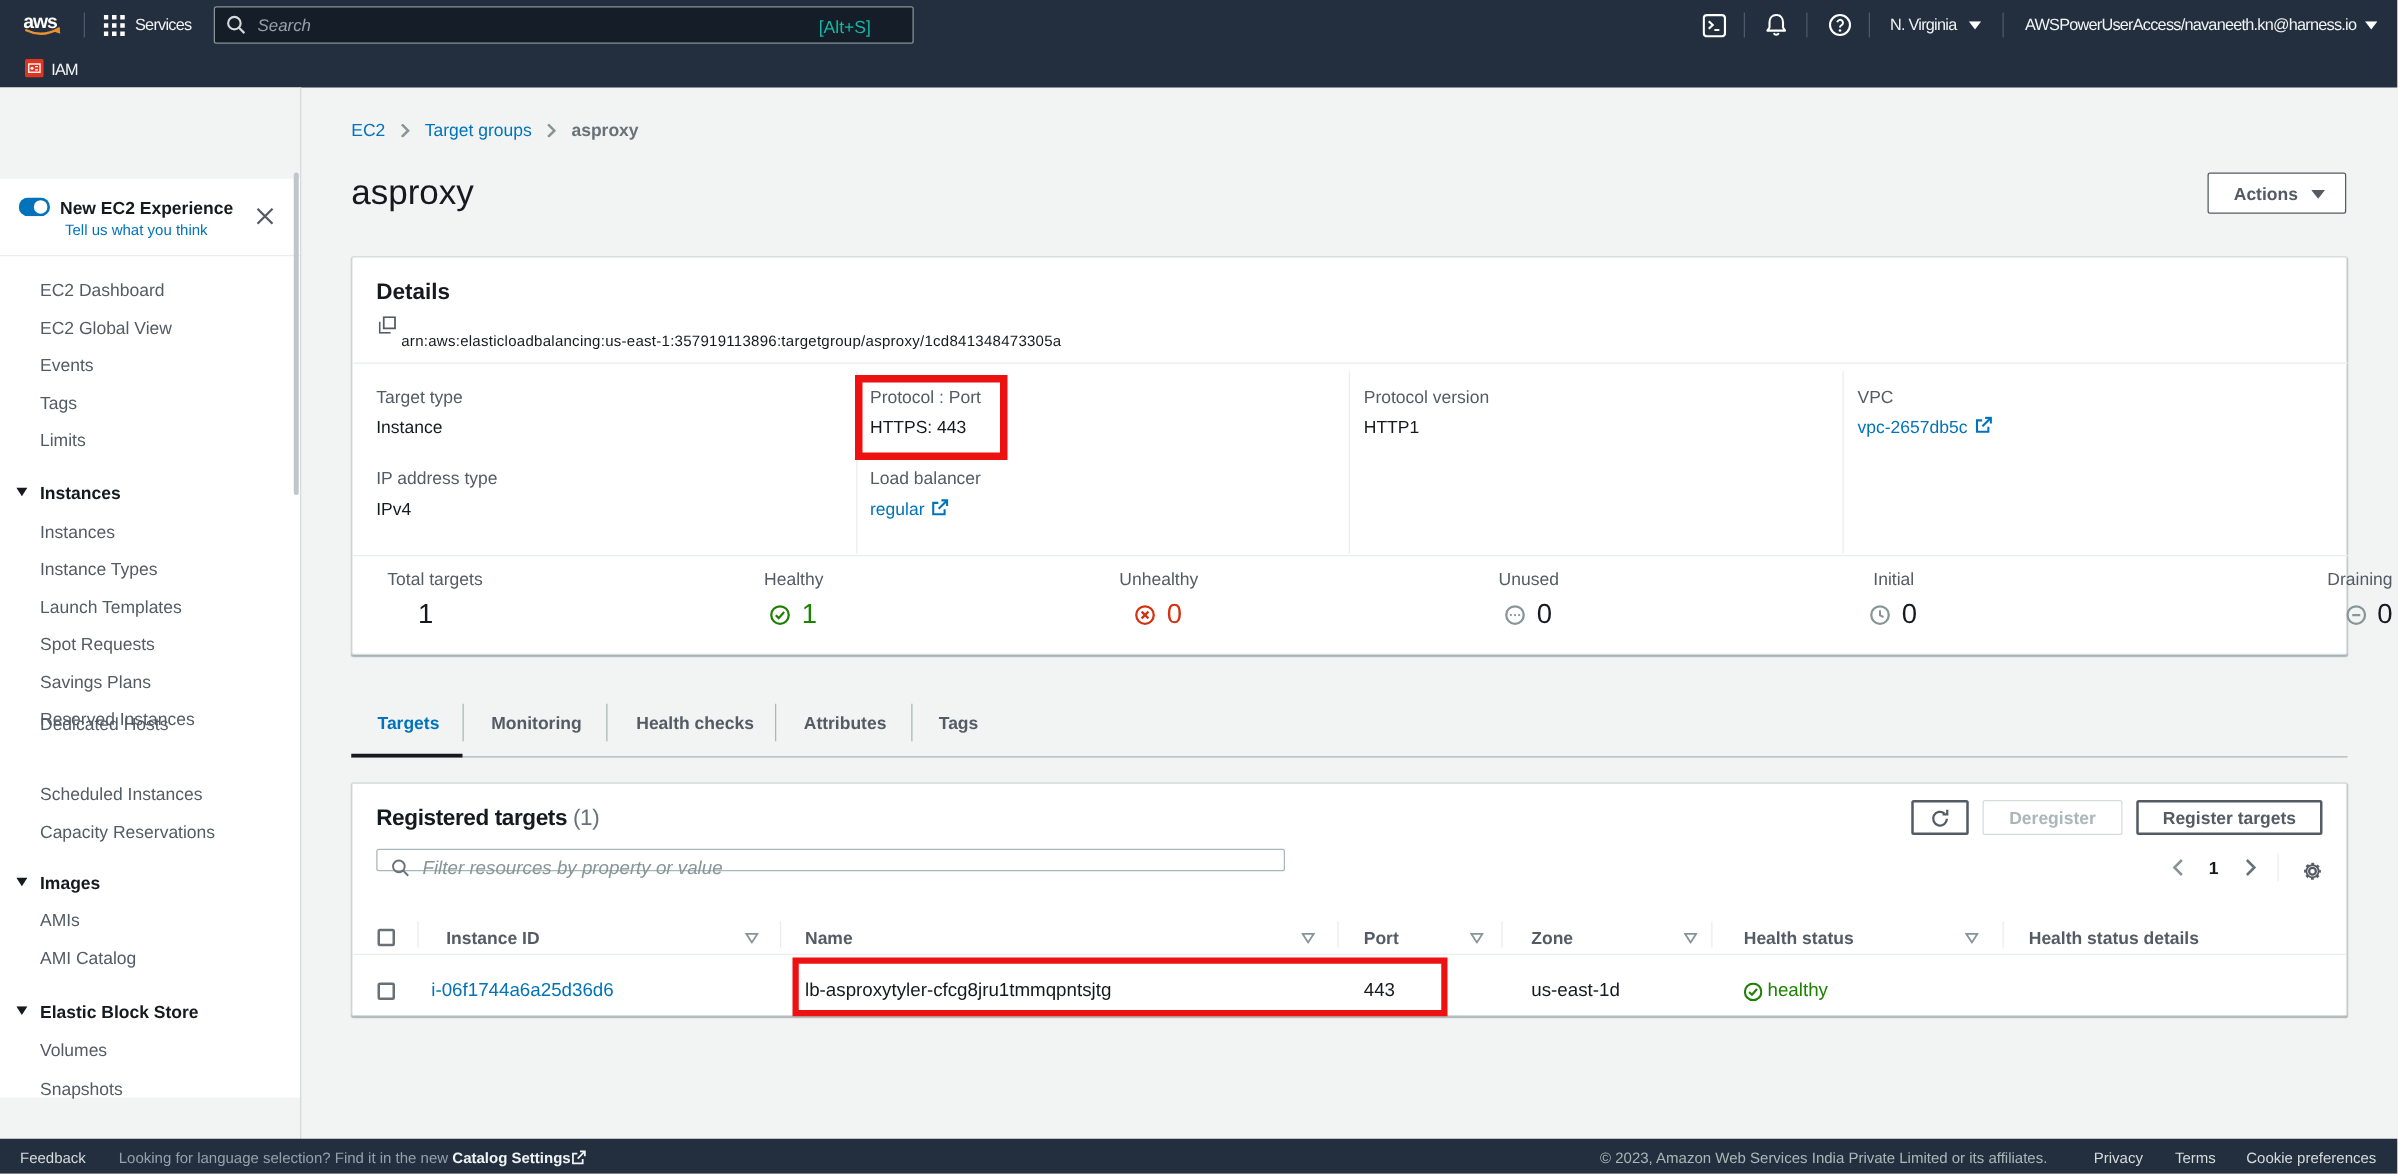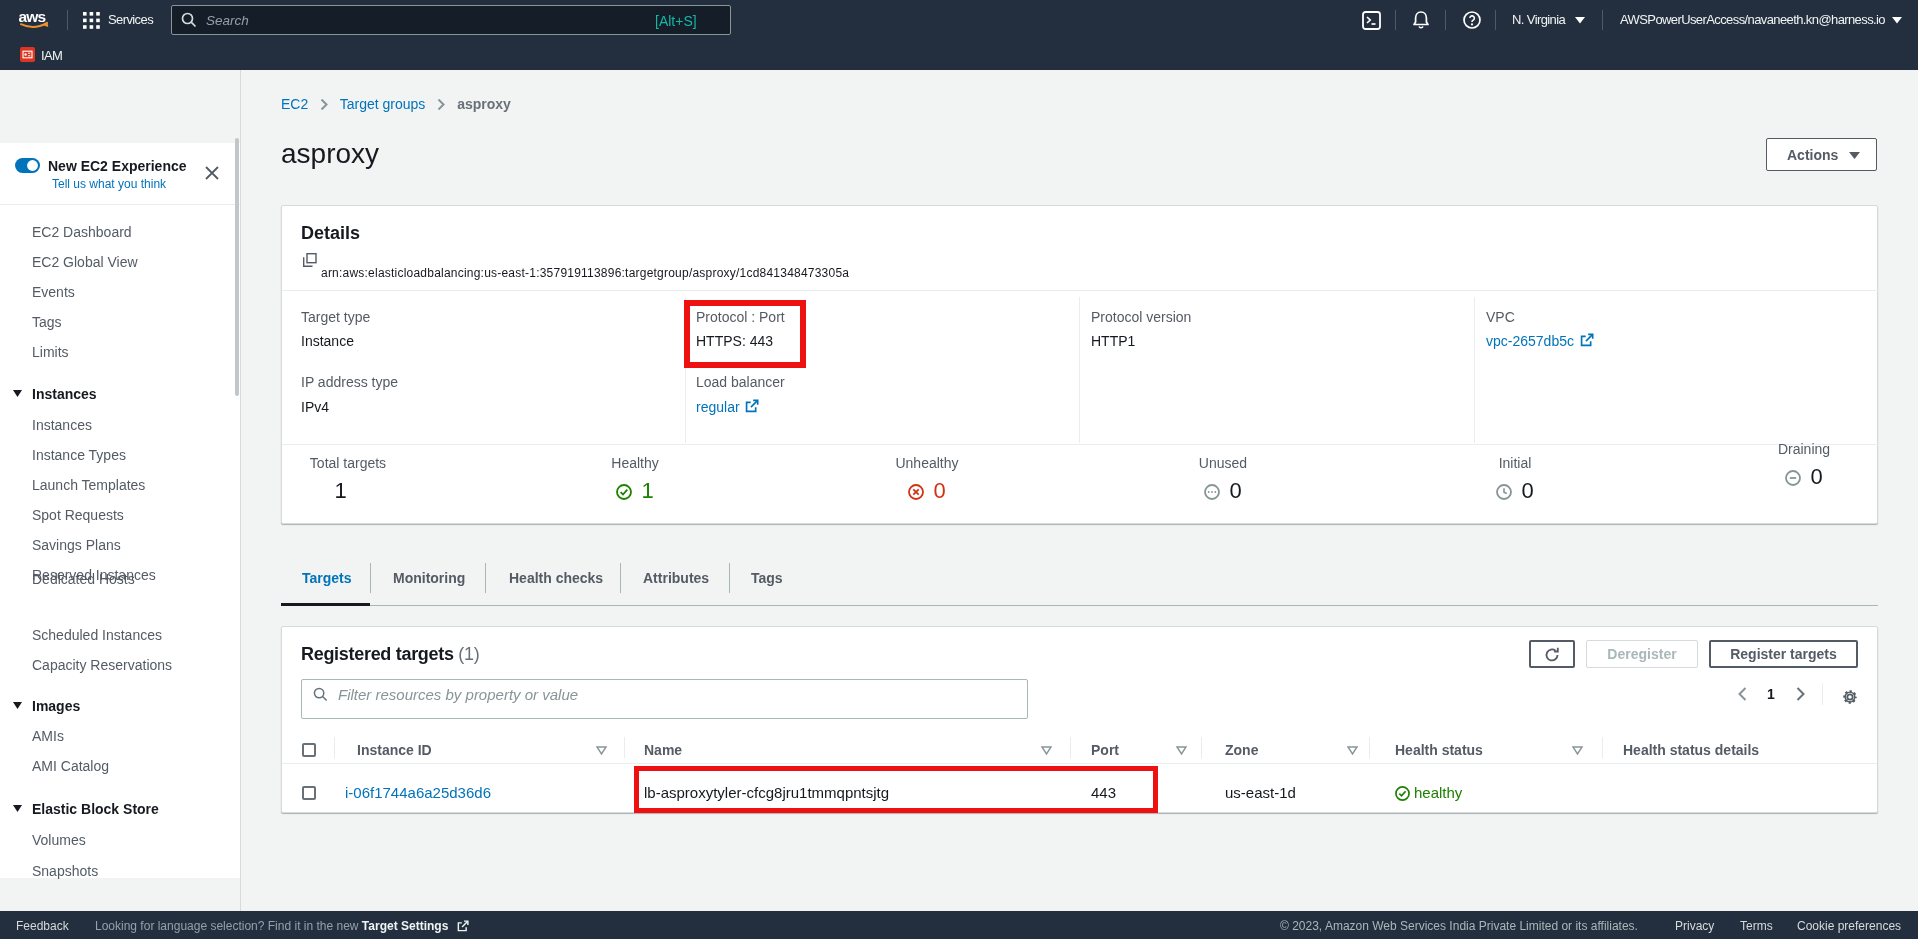--- a/index.html
+++ b/index.html
@@ -243,21 +243,21 @@
           <circle cx="11.3" cy="8" r="0.9" fill="#879596"></circle>
         </svg><span style="vertical-align:0;">0</span></div>
 </div>
 <div class="abs" style="left:1123px;top:249px;width:220px;text-align:center;">
 <div style="font-size:14px;color:#545b64;">Initial</div>
 <div style="font-size:22px;color:#16191f;margin-top:7px;"><svg style="display:inline-block;vertical-align:-2px;margin-right:9px;" width="16" height="16" viewBox="0 0 16 16">
           <circle cx="8" cy="8" r="7" stroke="#879596" stroke-width="1.8" fill="none"></circle>
           <path d="M8 4.2 V8.3 L10.8 9.6" stroke="#879596" stroke-width="1.6" fill="none"></path>
         </svg><span style="vertical-align:0;">0</span></div>
 </div>
-<div class="abs" style="left:1412px;top:235px;width:220px;text-align:center;">
+<div class="abs" style="left:1412px;top:249px;width:220px;text-align:right;">
 <div style="font-size:14px;color:#545b64;">Draining</div>
 <div style="font-size:22px;color:#16191f;margin-top:7px;"><svg style="display:inline-block;vertical-align:-2px;margin-right:9px;" width="16" height="16" viewBox="0 0 16 16">
           <circle cx="8" cy="8" r="7" stroke="#879596" stroke-width="1.8" fill="none"></circle>
           <line x1="4.8" y1="8" x2="11.2" y2="8" stroke="#879596" stroke-width="1.8"></line>
         </svg><span style="vertical-align:0;">0</span></div>
 </div>
 </div>
 
 <div id="tabs">
 <span class="abs" style="left:302px;top:570px;font-size:14px;font-weight:bold;color:#0073bb;">Targets</span>
@@ -276,21 +276,21 @@
 <div class="card" id="targetscard" style="left:281px;top:626px;width:1597px;height:187px;">
 <span class="abs" style="left:19px;top:17px;font-size:18px;font-weight:bold;letter-spacing:-0.3px;color:#16191f;">Registered targets <span style="font-weight:normal;color:#687078;">(1)</span></span>
 <div class="abs" style="left:1247px;top:13px;width:46px;height:28px;border:2px solid #545b64;border-radius:2px;background:#fff;">
 <svg class="abs" style="left:13px;top:5px;" width="16" height="16" viewBox="0 0 16 16">
         <path d="M13.5 8 a5.5 5.5 0 1 1 -2 -4.3" stroke="#545b64" stroke-width="1.8" fill="none"></path>
         <path d="M13.8 0.8 V4.5 H10.1" stroke="#545b64" stroke-width="1.8" fill="none"></path>
       </svg>
 </div>
 <div class="abs" style="left:1304px;top:13px;width:112px;height:28px;border:1px solid #d5dbdb;border-radius:2px;background:#fff;text-align:center;line-height:26px;font-size:14px;font-weight:bold;color:#aab7b8;">Deregister</div>
 <div class="abs" style="left:1427px;top:13px;width:149px;height:28px;border:2px solid #545b64;border-radius:2px;background:#fff;text-align:center;line-height:25px;font-size:14px;font-weight:bold;color:#545b64;">Register targets</div>
-<div class="abs" style="left:19px;top:52px;width:727px;height:40px;border:1px solid #aab7b8;border-radius:2px;background:#fff;">
+<div class="abs" style="left:19px;top:52px;width:727px;height:18px;border:1px solid #aab7b8;border-radius:2px;background:#fff;">
 <svg class="abs" style="left:11px;top:7px;" width="15" height="15" viewBox="0 0 16 16">
         <circle cx="6.5" cy="6.5" r="5" stroke="#687078" stroke-width="1.6" fill="none"></circle>
         <line x1="10.2" y1="10.2" x2="14.5" y2="14.5" stroke="#687078" stroke-width="1.6"></line>
       </svg>
 <span class="abs" style="left:36px;top:6px;font-size:15px;font-style:italic;color:#879596;">Filter resources by property or value</span>
 </div>
 <svg class="abs" style="left:1456px;top:60px;" width="9" height="14" viewBox="0 0 9 14">
       <path d="M7.5 1 L1.5 7 L7.5 13" stroke="#879596" stroke-width="2" fill="none"></path>
     </svg>
 <span class="abs" style="left:1485px;top:59px;font-size:14px;font-weight:bold;color:#16191f;">1</span>
@@ -342,21 +342,21 @@
       <path d="M4.6 8.2 L7 10.5 L11.3 5.6" stroke="#1d8102" stroke-width="1.8" fill="none"></path>
     </svg>
 <span class="abs" style="left:1132px;top:157px;font-size:15px;color:#1d8102;">healthy</span>
 </div>
 
 <div class="abs" style="left:684px;top:300px;width:122px;height:68px;border:6px solid #ee1111;"></div>
 <div class="abs" style="left:634px;top:766px;width:524px;height:47px;border:5px solid #ee1111;"></div>
 
 <div class="abs" id="footer">
   <span style="left:16px;color:#d5dbdb;">Feedback</span>
-  <span style="left:95px;color:#95a0ab;">Looking for language selection? Find it in the new <b style="color:#f0f3f3;font-weight:bold;">Target Settings</b></span>
+  <span style="left:95px;color:#95a0ab;">Looking for language selection? Find it in the new <b style="color:#f0f3f3;font-weight:bold;">Catalog Settings</b></span>
   <svg style="position:absolute;left:457px;top:9px;" width="12" height="12" viewBox="0 0 16 16">
     <path d="M12.2 9.5 V14.2 H1.8 V3.8 H6.5" stroke="#f0f3f3" stroke-width="1.9" fill="none"></path>
     <path d="M6.8 9.2 L14.2 1.8" stroke="#f0f3f3" stroke-width="1.9" fill="none"></path>
     <path d="M9.3 1.5 H14.5 V6.7" stroke="#f0f3f3" stroke-width="1.9" fill="none"></path>
   </svg>
   <span style="left:1280px;color:#aab7b8;">© 2023, Amazon Web Services India Private Limited or its affiliates.</span>
   <span style="left:1675px;color:#d5dbdb;">Privacy</span>
   <span style="left:1740px;color:#d5dbdb;">Terms</span>
   <span style="left:1797px;color:#d5dbdb;">Cookie preferences</span>
 </div>

